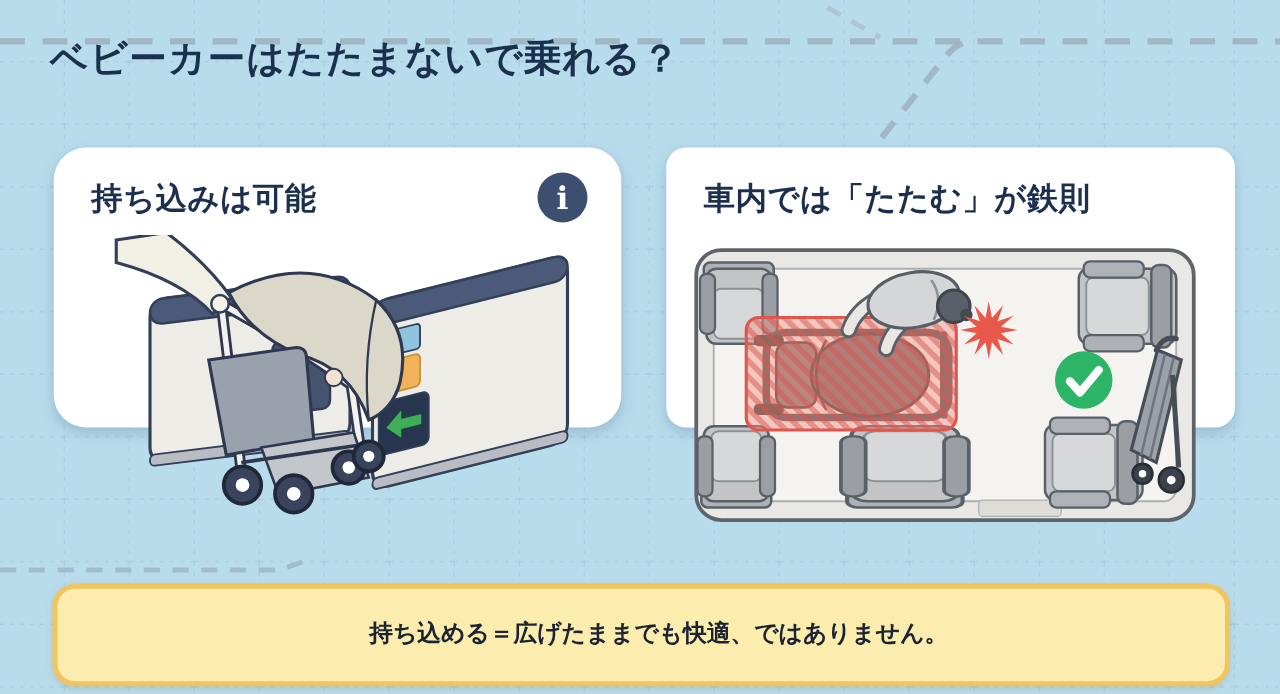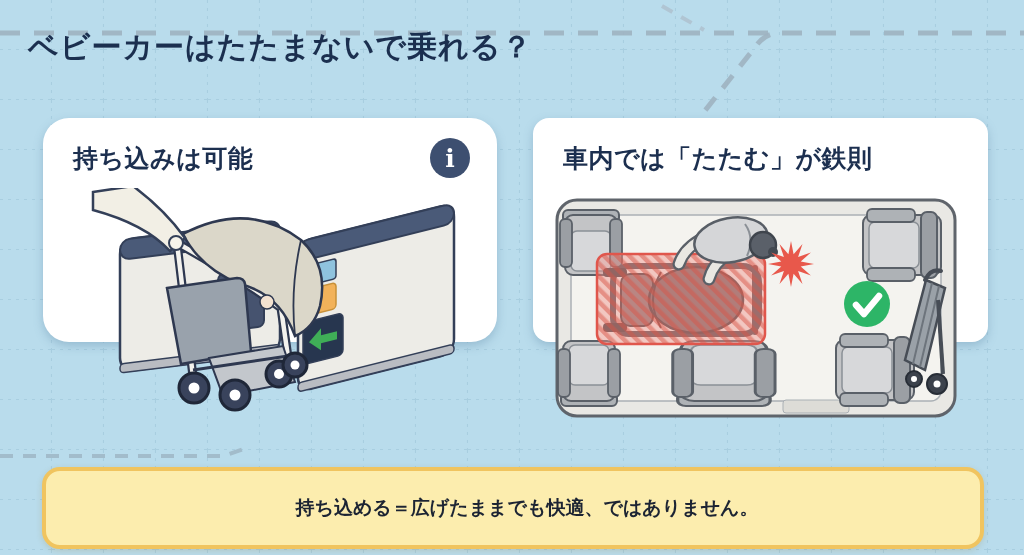--- a/index.html
+++ b/index.html
@@ -4,21 +4,21 @@
 <style>
   * { margin:0; padding:0; box-sizing:border-box; }
   html,body { width:1024px; height:555px; }
   body {
     position:relative; overflow:hidden;
     background:#b9dcec;
     font-family:"Liberation Sans","DejaVu Sans",sans-serif;
   }
   .bg-svg { position:absolute; left:0; top:0; z-index:0; }
   .page-title {
-    position:absolute; left:28px; top:27px; z-index:2;
+    position:absolute; left:40px; top:27px; z-index:2;
     font-size:30px; font-weight:800; color:#1b2f4f; letter-spacing:1px;
   }
   .card {
     position:absolute; top:118px; height:224px;
     background:#ffffff; border-radius:26px; z-index:1;
     box-shadow:0 4px 10px rgba(90,130,160,.35);
   }
   .card.left  { left:43px;  width:454px; }
   .card.right { left:533px; width:455px;border-radius:16px; }
   .card-heading {

